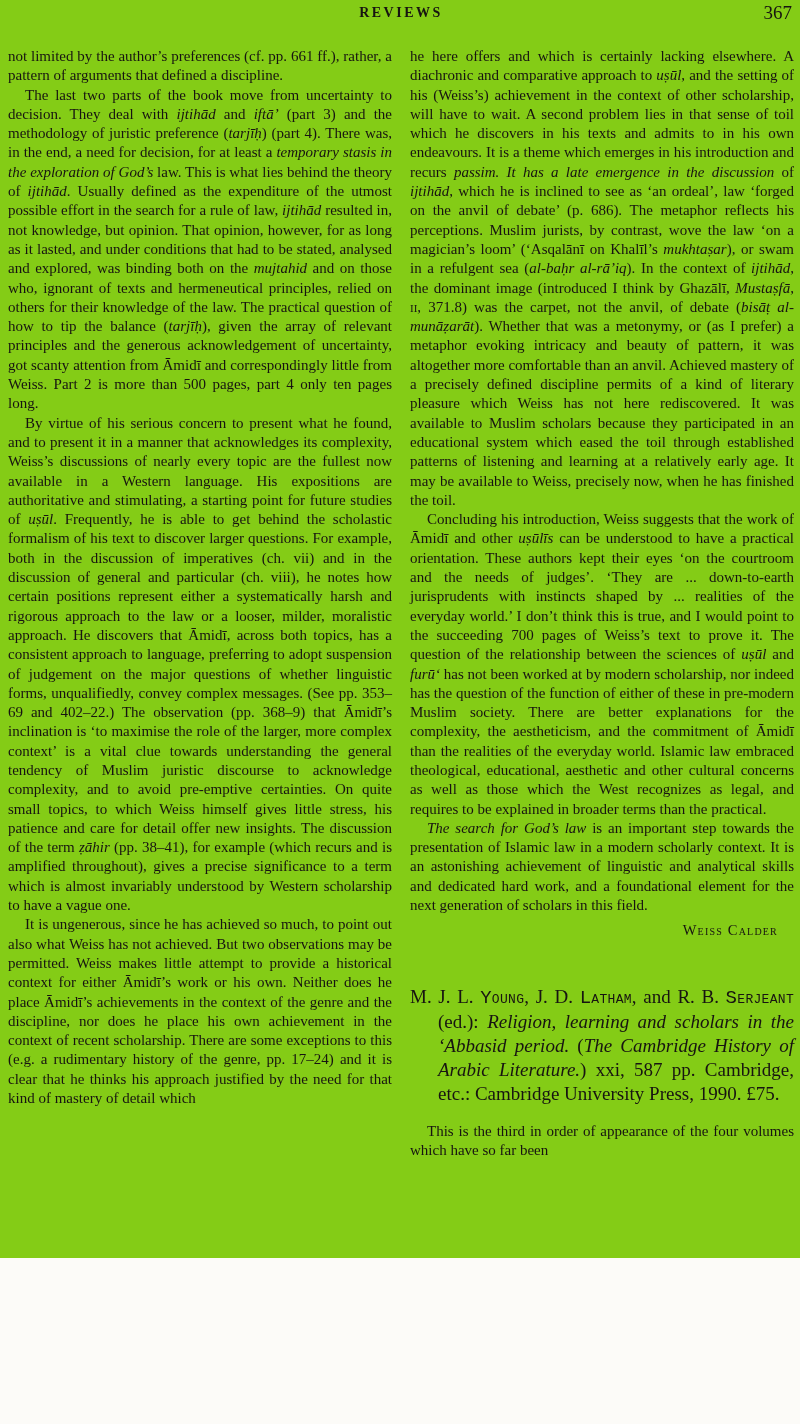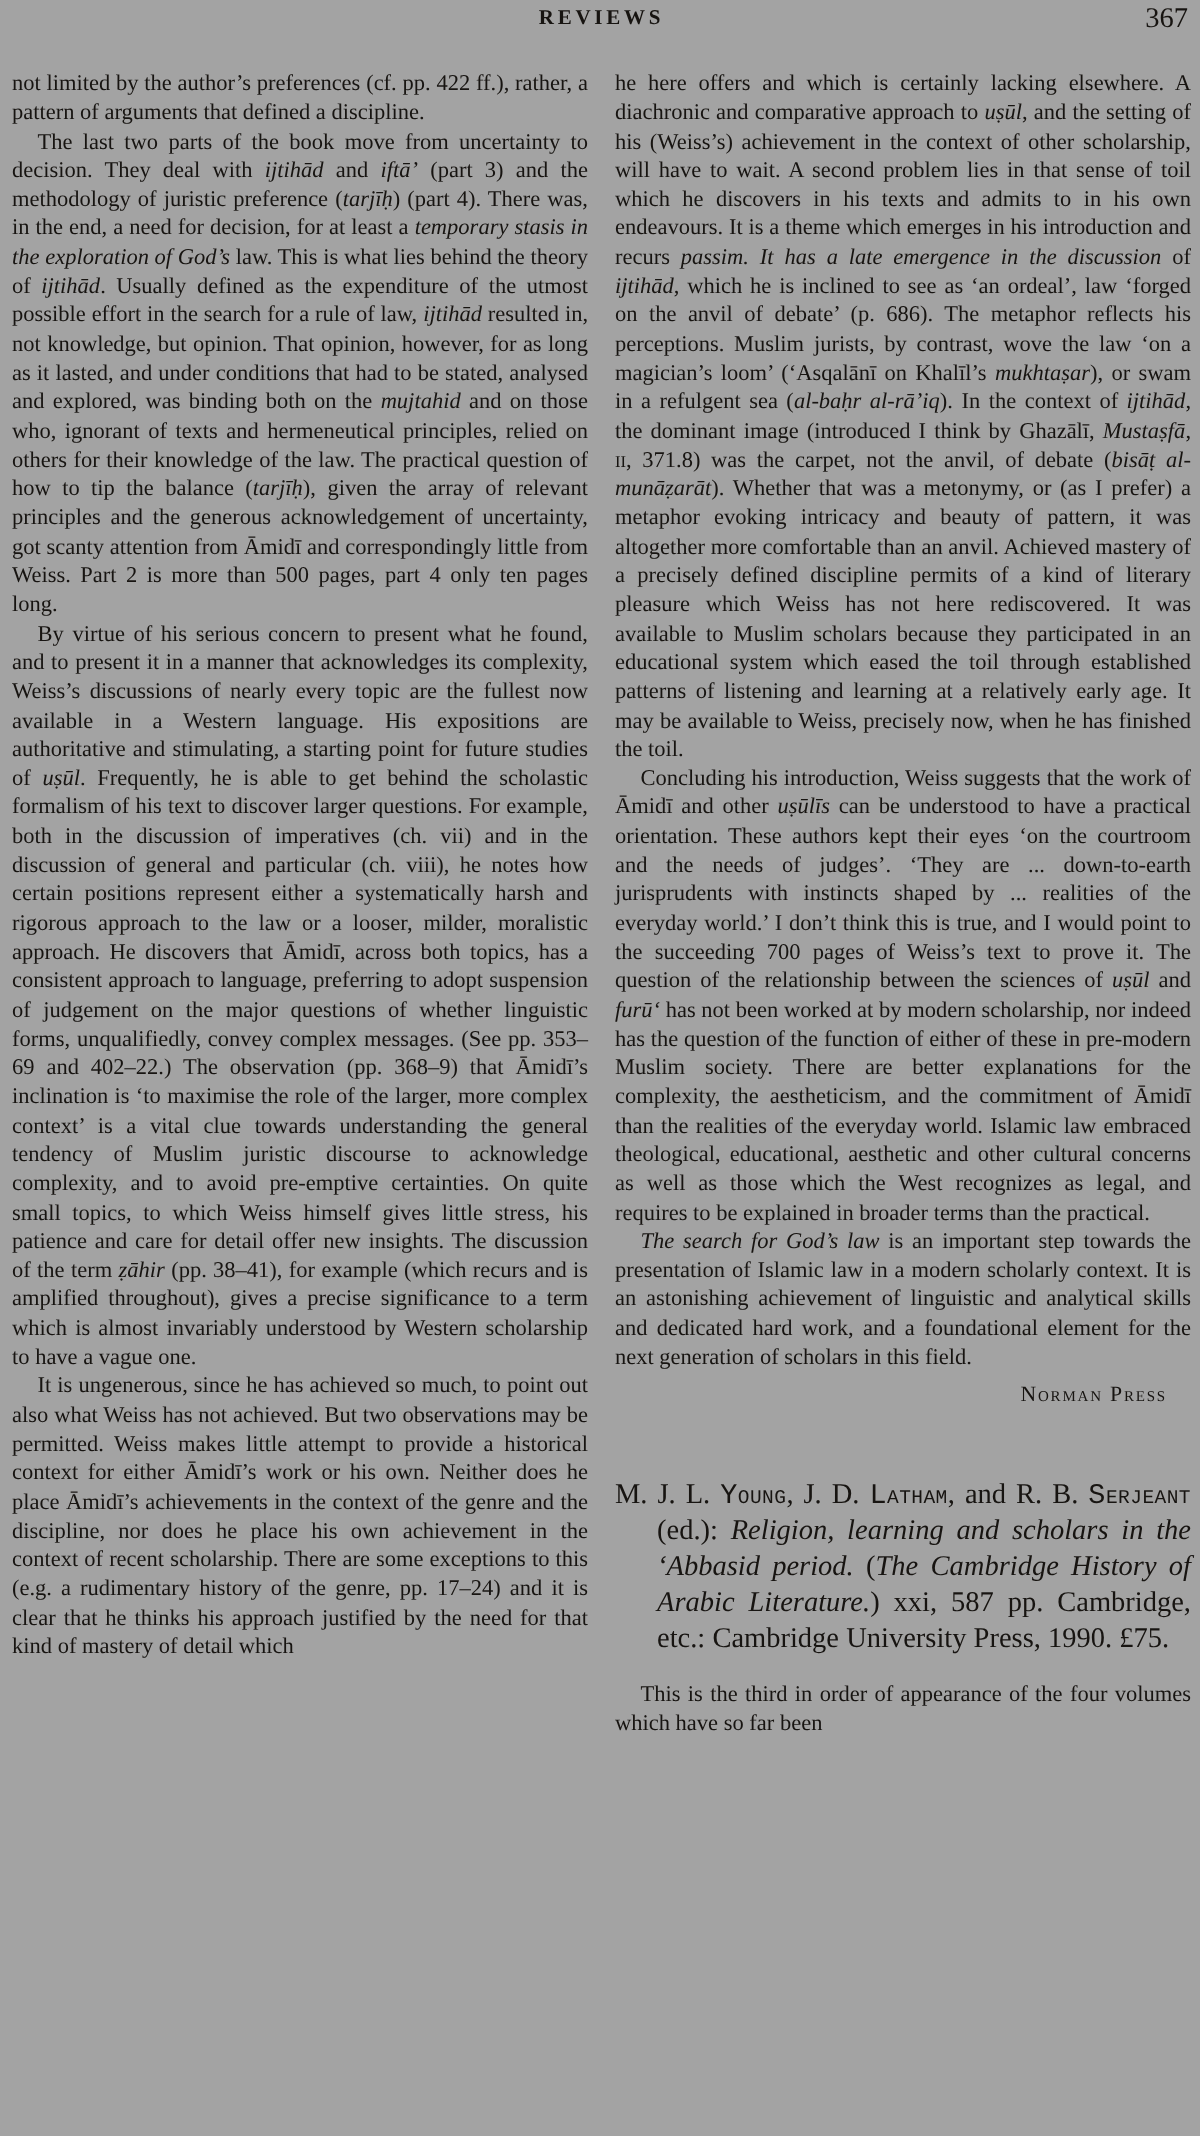--- a/index.html
+++ b/index.html
@@ -1,20 +1,20 @@
 <!DOCTYPE html>
 <html><head>
 <meta charset="utf-8">
 <style>
   * { margin:0; padding:0; box-sizing:border-box; }
   html,body { background:#fcfbf8; }
   .page {
     position:relative;
-    width:800px; height:1424px; overflow:hidden;
-    background:#a3a3a3; color:#171411;
+    width:800px; height:1258px; overflow:hidden;
+    background:#84cc16; color:#171411;
     font-family:"Liberation Serif","DejaVu Serif",serif;
     padding:5px 6px 0 8px;
   }
   .running-head { position:relative; height:16px; }
   .head-title {
     position:absolute; left:0; right:0; top:0;
     text-align:center; font-size:14px; font-weight:bold; letter-spacing:2.5px;
   }
   .page-number { position:absolute; right:2px; top:-3px; font-size:19px; }
   .columns { display:flex; gap:18px; margin-top:26px; }
@@ -35,31 +35,31 @@
 </head>
 <body>
 
 <div class="page">
   <header class="running-head">
     <span class="head-title">REVIEWS</span>
     <span class="page-number">367</span>
   </header>
   <div class="columns">
     <section class="col">
-        <p>not limited by the author’s preferences (cf. pp. 422 ff.), rather, a pattern of arguments that defined a discipline.</p>
+        <p>not limited by the author’s preferences (cf. pp. 661 ff.), rather, a pattern of arguments that defined a discipline.</p>
         <p class="indent">The last two parts of the book move from uncertainty to decision. They deal with <i>ijtihād</i> and <i>iftā’</i> (part 3) and the methodology of juristic preference (<i>tarjīḥ</i>) (part 4). There was, in the end, a need for decision, for at least a <i>temporary stasis in the exploration of God’s</i> law. This is what lies behind the theory of <i>ijtihād</i>. Usually defined as the expenditure of the utmost possible effort in the search for a rule of law, <i>ijtihād</i> resulted in, not knowledge, but opinion. That opinion, however, for as long as it lasted, and under conditions that had to be stated, analysed and explored, was binding both on the <i>mujtahid</i> and on those who, ignorant of texts and hermeneutical principles, relied on others for their knowledge of the law. The practical question of how to tip the balance (<i>tarjīḥ</i>), given the array of relevant principles and the generous acknowledgement of uncertainty, got scanty attention from Āmidī and correspondingly little from Weiss. Part 2 is more than 500 pages, part 4 only ten pages long.</p>
         <p class="indent">By virtue of his serious concern to present what he found, and to present it in a manner that acknowledges its complexity, Weiss’s discussions of nearly every topic are the fullest now available in a Western language. His expositions are authoritative and stimulating, a starting point for future studies of <i>uṣūl</i>. Frequently, he is able to get behind the scholastic formalism of his text to discover larger questions. For example, both in the discussion of imperatives (ch. vii) and in the discussion of general and particular (ch. viii), he notes how certain positions represent either a systematically harsh and rigorous approach to the law or a looser, milder, moralistic approach. He discovers that Āmidī, across both topics, has a consistent approach to language, preferring to adopt suspension of judgement on the major questions of whether linguistic forms, unqualifiedly, convey complex messages. (See pp. 353–69 and 402–22.) The observation (pp. 368–9) that Āmidī’s inclination is ‘to maximise the role of the larger, more complex context’ is a vital clue towards understanding the general tendency of Muslim juristic discourse to acknowledge complexity, and to avoid pre-emptive certainties. On quite small topics, to which Weiss himself gives little stress, his patience and care for detail offer new insights. The discussion of the term <i>ẓāhir</i> (pp. 38–41), for example (which recurs and is amplified throughout), gives a precise significance to a term which is almost invariably understood by Western scholarship to have a vague one.</p>
         <p class="indent">It is ungenerous, since he has achieved so much, to point out also what Weiss has not achieved. But two observations may be permitted. Weiss makes little attempt to provide a historical context for either Āmidī’s work or his own. Neither does he place Āmidī’s achievements in the context of the genre and the discipline, nor does he place his own achievement in the context of recent scholarship. There are some exceptions to this (e.g. a rudimentary history of the genre, pp. 17–24) and it is clear that he thinks his approach justified by the need for that kind of mastery of detail which</p>
       </section>
     <section class="col">
       <div>
           <p>he here offers and which is certainly lacking elsewhere. A diachronic and comparative approach to <i>uṣūl</i>, and the setting of his (Weiss’s) achievement in the context of other scholarship, will have to wait. A second problem lies in that sense of toil which he discovers in his texts and admits to in his own endeavours. It is a theme which emerges in his introduction and recurs <i>passim. It has a late emergence in the discussion</i> of <i>ijtihād</i>, which he is inclined to see as ‘an ordeal’, law ‘forged on the anvil of debate’ (p. 686). The metaphor reflects his perceptions. Muslim jurists, by contrast, wove the law ‘on a magician’s loom’ (‘Asqalānī on Khalīl’s <i>mukhtaṣar</i>), or swam in a refulgent sea (<i>al-baḥr al-rā’iq</i>). In the context of <i>ijtihād</i>, the dominant image (introduced I think by Ghazālī, <i>Mustaṣfā</i>, <span class="sc">ii</span>, 371.8) was the carpet, not the anvil, of debate (<i>bisāṭ al-munāẓarāt</i>). Whether that was a metonymy, or (as I prefer) a metaphor evoking intricacy and beauty of pattern, it was altogether more comfortable than an anvil. Achieved mastery of a precisely defined discipline permits of a kind of literary pleasure which Weiss has not here rediscovered. It was available to Muslim scholars because they participated in an educational system which eased the toil through established patterns of listening and learning at a relatively early age. It may be available to Weiss, precisely now, when he has finished the toil.</p>
           <p class="indent">Concluding his introduction, Weiss suggests that the work of Āmidī and other <i>uṣūlīs</i> can be understood to have a practical orientation. These authors kept their eyes ‘on the courtroom and the needs of judges’. ‘They are ... down-to-earth jurisprudents with instincts shaped by ... realities of the everyday world.’ I don’t think this is true, and I would point to the succeeding 700 pages of Weiss’s text to prove it. The question of the relationship between the sciences of <i>uṣūl</i> and <i>furū‘</i> has not been worked at by modern scholarship, nor indeed has the question of the function of either of these in pre-modern Muslim society. There are better explanations for the complexity, the aestheticism, and the commitment of Āmidī than the realities of the everyday world. Islamic law embraced theological, educational, aesthetic and other cultural concerns as well as those which the West recognizes as legal, and requires to be explained in broader terms than the practical.</p>
           <p class="indent"><i>The search for God’s law</i> is an important step towards the presentation of Islamic law in a modern scholarly context. It is an astonishing achievement of linguistic and analytical skills and dedicated hard work, and a foundational element for the next generation of scholars in this field.</p>
         </div>
-      <div class="signature"><span class="sc">Norman Press</span></div>
+      <div class="signature"><span class="sc">Weiss Calder</span></div>
       <div class="review-heading">M. J. L. <span class="sc">Young</span>, J. D. <span class="sc">Latham</span>, and R. B. <span class="sc">Serjeant</span> (ed.): <i>Religion, learning and scholars in the ‘Abbasid period.</i> (<i>The Cambridge History of Arabic Literature.</i>) xxi, 587 pp. Cambridge, etc.: Cambridge University Press, 1990. £75.</div>
       <div>
           <p class="indent">This is the third in order of appearance of the four volumes which have so far been</p>
         </div>
     </section>
   </div>
 </div>
 
 </body></html>

